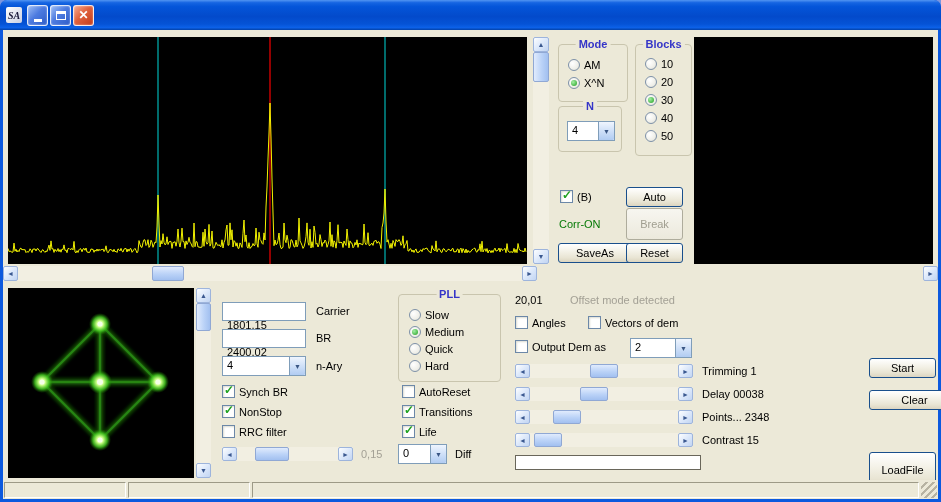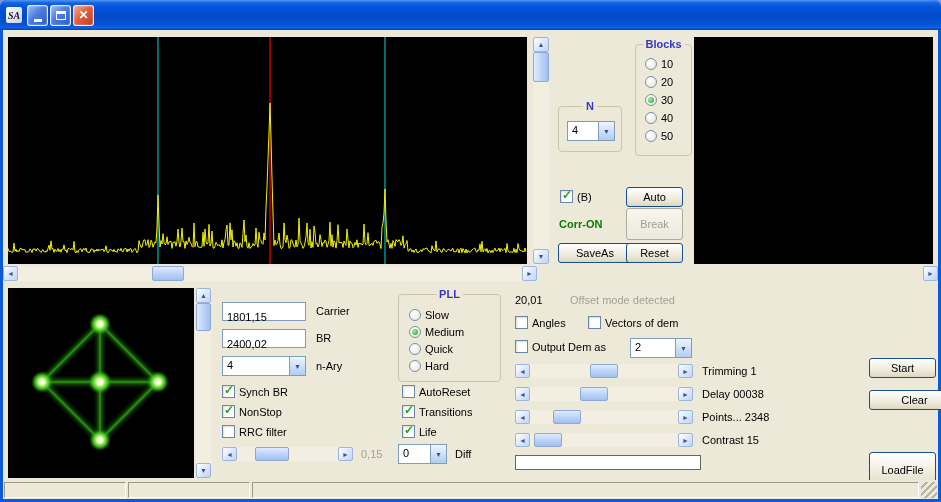--- a/index.html
+++ b/index.html
@@ -25,39 +25,39 @@
 .gb-label{position:absolute;top:-7px;left:50%;transform:translateX(-50%);background:#ECE9D8;padding:0 3px;font-weight:bold;color:#3535C8;white-space:nowrap}
 .radio{position:absolute;display:flex;align-items:center;gap:4px;white-space:nowrap;cursor:default}
 .rb{position:relative;width:12px;height:12px;border-radius:50%;border:1px solid #7E91A8;background:radial-gradient(circle at 35% 35%,#FFF 0%,#EFEFE9 60%,#D8D8CC 100%);flex:0 0 auto}
 .rb.sel::after{content:"";position:absolute;left:2px;top:2px;width:6px;height:6px;border-radius:50%;background:radial-gradient(circle at 35% 35%,#A5EFA5,#1F9E1F)}
 .checkbox{position:absolute;display:flex;align-items:center;gap:4px;white-space:nowrap;cursor:default}
 .cb{position:relative;width:13px;height:13px;border:1px solid #6C88A8;background:#FFF;box-shadow:inset 1px 1px 2px #DCDCD2;flex:0 0 auto}
 .cb.checked::after{content:"✓";position:absolute;left:1px;top:-3px;font-size:12px;font-weight:bold;color:#1FA11F}
 .xpbtn{position:absolute;font-family:inherit;font-size:11px;color:#000;text-align:center;
 background:linear-gradient(180deg,#FFFFFF 0%,#F4F2E8 40%,#E9E5D4 75%,#DCD5C0 100%);border:1px solid #194F8C;border-radius:3px}
 .xpbtn.disabled{color:#A09E90;border-color:#AEAC9C;background:linear-gradient(180deg,#F7F6F0,#ECE9DC)}
-.field{position:absolute;background:#FFF;border:1px solid #7F9DB9;padding:8px 0 0 4px;font-size:11px}
+.field{position:absolute;background:#FFF;border:1px solid #7F9DB9;padding:16px 0 0 4px;font-size:11px}
 .combo{position:absolute;background:#FFF;border:1px solid #7F9DB9;display:flex;align-items:stretch}
 .combo-val{flex:1;padding:2px 0 0 4px;font-size:11px}
 .combo-btn{width:16px;display:flex;align-items:center;justify-content:center;border-left:1px solid #7F9DB9;border-radius:0 1px 1px 0;
 background:linear-gradient(180deg,#EFF5FE 0%,#CFE0F8 50%,#B1CCF2 100%);color:#3A5684;font-size:7px}
 .lbl{position:absolute;white-space:nowrap}
 .lbl.gray{color:#A3A095}
 .sbh{position:absolute;display:flex;background:#F2EFE2}
 .sbv{position:absolute;display:flex;flex-direction:column;background:#F2EFE2}
 .sb-btn{flex:0 0 auto;display:flex;align-items:center;justify-content:center;border:1px solid #9DB4DC;border-radius:2px;color:#3A5890;
 background:linear-gradient(135deg,#FDFEFF 0%,#D9E6FA 55%,#C2D5F2 100%);font-size:7px;line-height:1}
 .sbh .sb-btn{width:15px;height:100%}
 .sbv .sb-btn{height:15px;width:100%}
 .sb-btn.solo{position:absolute}
 .track{flex:1;position:relative}
 .thumb-h{position:absolute;top:0;height:100%;background:linear-gradient(180deg,#E0EBFD 0%,#BAD2F7 55%,#A2C0F0 100%);border:1px solid #90A8D4;border-radius:2px}
 .thumb-v{position:absolute;left:0;width:100%;background:linear-gradient(90deg,#E0EBFD 0%,#BAD2F7 55%,#A2C0F0 100%);border:1px solid #90A8D4;border-radius:2px}
 .progress{position:absolute;background:#FFF;border:1px solid #69665A}
-.corr{position:absolute;color:#077A07;font-weight:bold}
+.corr{position:absolute;color:#077A07;font-weight:normal}
 .statusbar{position:absolute;left:3px;top:480px;width:935px;height:19px;background:#ECE9D8;display:flex;gap:2px;padding:2px 1px 1px 1px}
 .sb-panel{border:1px solid;border-color:#9D9A87 #FFF #FFF #9D9A87;display:flex;align-items:center;padding-left:5px;white-space:nowrap}
 .grip{width:16px;background:repeating-linear-gradient(135deg,transparent 0 3px,#B7B3A2 3px 5px)}
 </style>
 </head>
 <body>
 
 <div class="window">
 
  <div class="titlebar">
@@ -91,20 +91,31 @@
   <div class="sbv" style="left:530px;top:7px;width:16px;height:227px">
    <div class="sb-btn">▲</div>
    <div class="track">
           <div class="thumb-v" style="top:0;height:30px"></div>
         </div>
    <div class="sb-btn">▼</div>
   </div>
 
   <div class="abs black" style="left:691px;top:7px;width:239px;height:227px"></div>
 
+  <div class="groupbox" style="left:555px;top:14px;width:70px;height:58px">
+   <span class="gb-label">Mode</span>
+   <label class="radio" style="left:9px;top:14px">
+    <span class="rb"></span>
+    <span>AM</span>
+   </label>
+   <label class="radio" style="left:9px;top:32px">
+    <span class="rb sel"></span>
+    <span>X^N</span>
+   </label>
+  </div>
 
   <div class="groupbox" style="left:632px;top:14px;width:57px;height:112px">
    <span class="gb-label">Blocks</span>
    <label class="radio" style="left:9px;top:13px">
     <span class="rb"></span>
     <span>10</span>
    </label>
    <label class="radio" style="left:9px;top:31px">
     <span class="rb"></span>
     <span>20</span>

